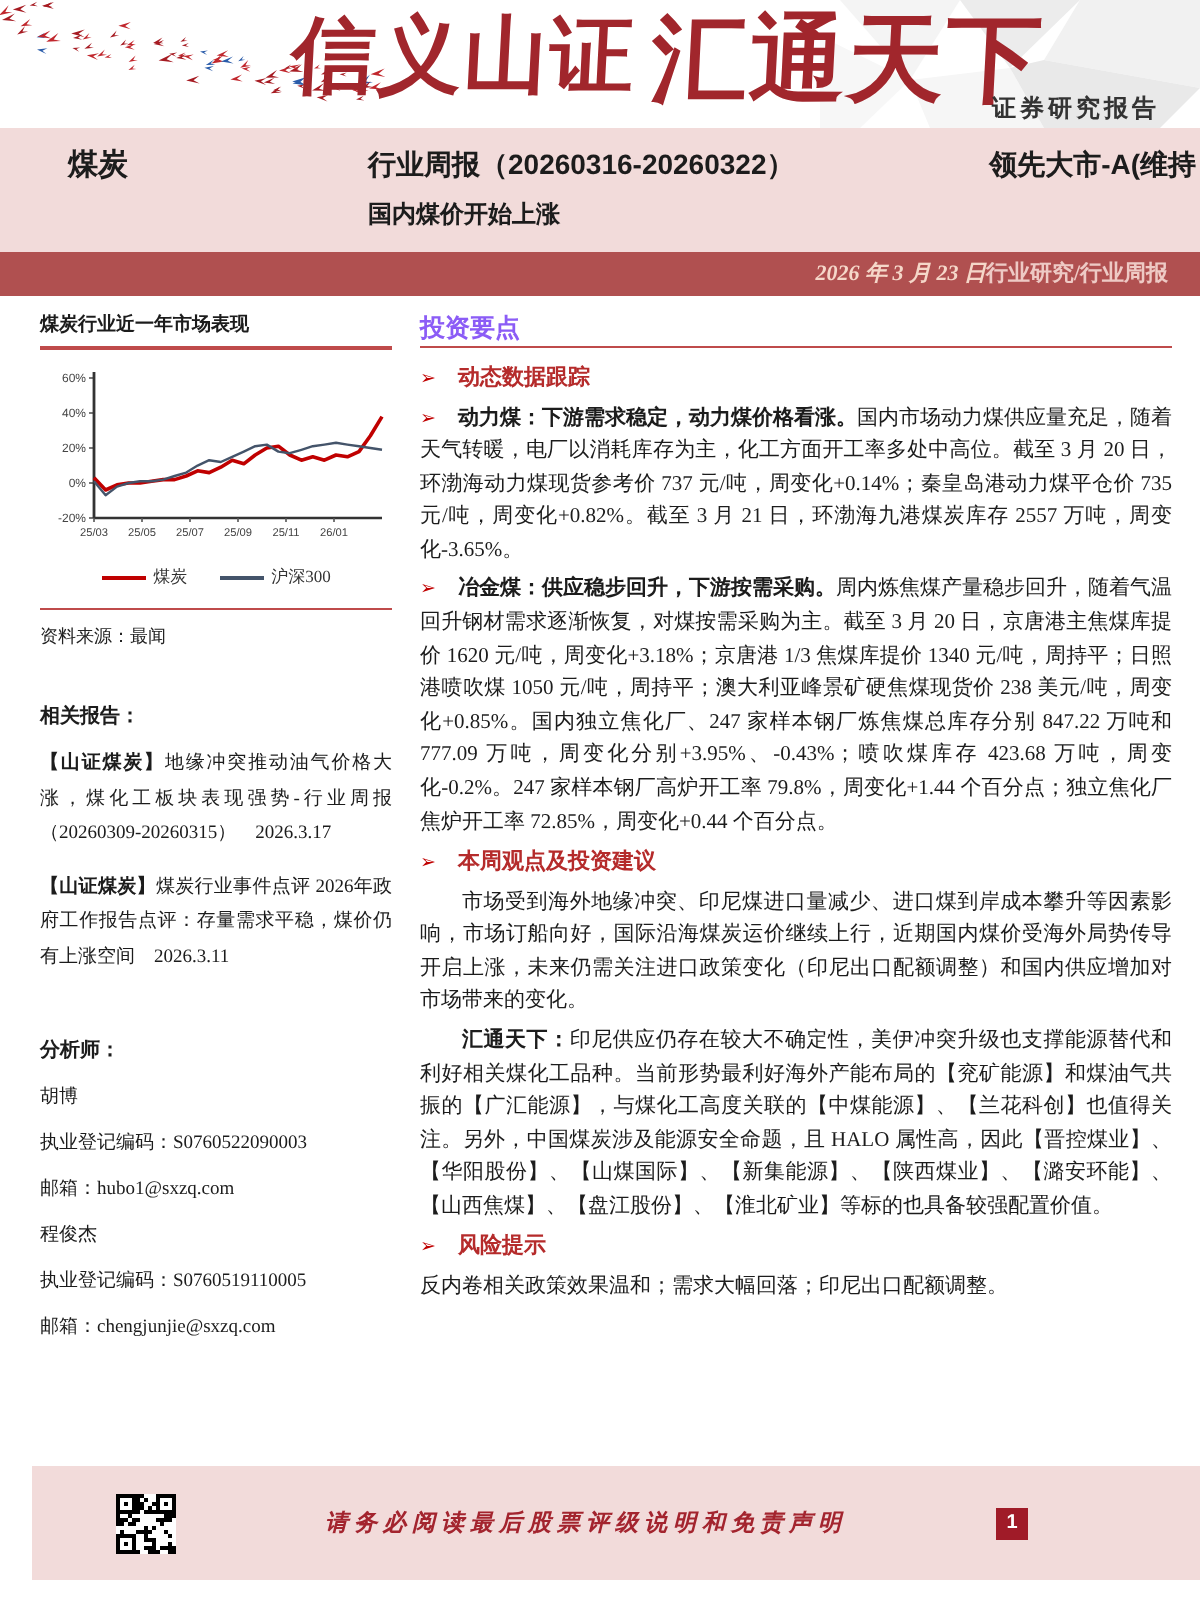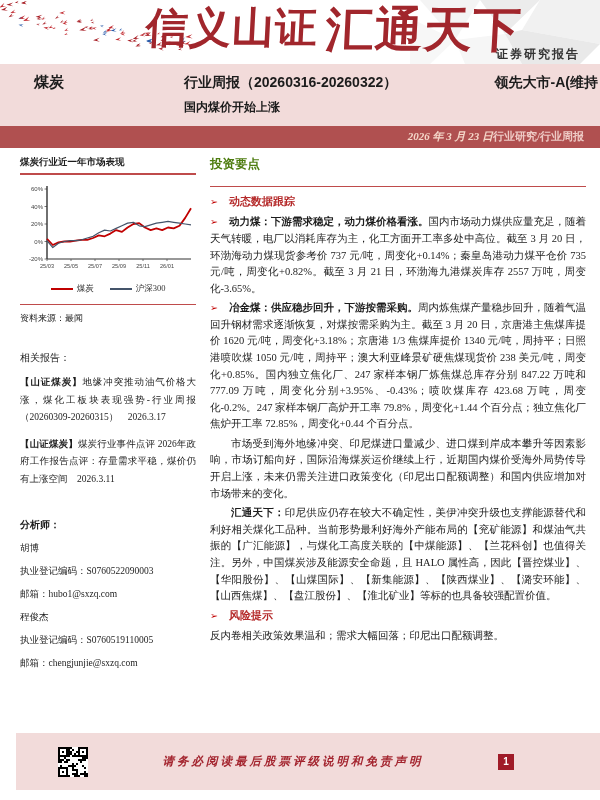--- a/index.html
+++ b/index.html
@@ -41,33 +41,33 @@
 
   .chart-title{font-size:9.5px;font-weight:bold;border-bottom:2px solid #bf4b4b;
                padding-bottom:4px;margin-bottom:6px;}
   .chart-box svg{display:block;}
   .legend{display:flex;justify-content:center;gap:16px;font-size:8.5px;color:#333;
           margin-top:2px;align-items:center;}
   .legend .item{display:flex;align-items:center;gap:4px;}
   .legend .sample{display:inline-block;width:22px;}
   .side-rule{border:none;border-top:1.5px solid #bf4b4b;margin:9px 0 7px 0;}
   .source{font-size:9px;color:#222;}
-  .related-title{font-size:10px;font-weight:normal;margin-top:26px;}
+  .related-title{font-size:10px;font-weight:bold;margin-top:26px;}
   .report-item{font-size:9.5px;line-height:1.85;margin-top:9px;text-align:justify;}
   .report-item .tag{font-weight:bold;}
   .analysts-title{font-size:10px;font-weight:bold;margin-top:30px;}
   .analyst div{font-size:9.5px;margin-top:10px;}
   .analyst .aname{}
 
-  .section-title{font-size:12.5px;font-weight:bold;color:#4d7c0f;
-                 border-bottom:1.5px solid #bf4b4b;padding-bottom:13px;margin-bottom:7px;}
+  .section-title{font-size:12.5px;font-weight:bold;color:#8b5cf6;
+                 border-bottom:1.5px solid #bf4b4b;padding-bottom:0;margin-bottom:7px;}
   .blk{font-size:10.5px;line-height:1.58;text-align:justify;margin:3px 0;}
   .blk .bullet{color:#c00000;font-family:"DejaVu Sans", sans-serif;font-size:9.5px;
                margin-right:11px;}
-  .blk .red-head{color:#b52b2b;font-weight:bold;font-family:Liberation Mono, monospace;
+  .blk .red-head{color:#b52b2b;font-weight:bold;font-family:Liberation Serif, serif;
                  font-size:11px;}
   .blk .lead{font-weight:bold;}
   .blk.para{text-indent:2em;}
 
   
   .footer{position:absolute;left:0;right:0;bottom:10px;height:57px;background:#f2dbda;
           display:flex;align-items:center;margin-left:16px;}
   .qr{margin-left:42px;width:30px;height:30px;background:#fff;}
   .disclaimer{flex:1;text-align:center;color:#a3242e;font-weight:bold;font-style:italic;
               font-size:11.5px;letter-spacing:3px;}
@@ -252,20 +252,21 @@
         </div>
       </div>
   </div>
 
   <div class="main">
     <div class="section-title hei">投资要点</div>
     <div id="blocks">
         <div class="blk"><span class="bullet">➢</span><span class="red-head">动态数据跟踪</span></div>
         <div class="blk"><span class="bullet">➢</span><span class="lead">动力煤：下游需求稳定，动力煤价格看涨。</span><span>国内市场动力煤供应量充足，随着天气转暖，电厂以消耗库存为主，化工方面开工率多处中高位。截至 3 月 20 日，环渤海动力煤现货参考价 737 元/吨，周变化+0.14%；秦皇岛港动力煤平仓价 735 元/吨，周变化+0.82%。截至 3 月 21 日，环渤海九港煤炭库存 2557 万吨，周变化-3.65%。</span></div>
         <div class="blk"><span class="bullet">➢</span><span class="lead">冶金煤：供应稳步回升，下游按需采购。</span><span>周内炼焦煤产量稳步回升，随着气温回升钢材需求逐渐恢复，对煤按需采购为主。截至 3 月 20 日，京唐港主焦煤库提价 1620 元/吨，周变化+3.18%；京唐港 1/3 焦煤库提价 1340 元/吨，周持平；日照港喷吹煤 1050 元/吨，周持平；澳大利亚峰景矿硬焦煤现货价 238 美元/吨，周变化+0.85%。国内独立焦化厂、247 家样本钢厂炼焦煤总库存分别 847.22 万吨和 777.09 万吨，周变化分别+3.95%、-0.43%；喷吹煤库存 423.68 万吨，周变化-0.2%。247 家样本钢厂高炉开工率 79.8%，周变化+1.44 个百分点；独立焦化厂焦炉开工率 72.85%，周变化+0.44 个百分点。</span></div>
+        <div class="blk"><span class="bullet">➢</span><span class="red-head">本周观点及投资建议</span></div>
         <div class="blk para"><span>市场受到海外地缘冲突、印尼煤进口量减少、进口煤到岸成本攀升等因素影响，市场订船向好，国际沿海煤炭运价继续上行，近期国内煤价受海外局势传导开启上涨，未来仍需关注进口政策变化（印尼出口配额调整）和国内供应增加对市场带来的变化。</span></div>
         <div class="blk para"><span class="lead">汇通天下：</span><span>印尼供应仍存在较大不确定性，美伊冲突升级也支撑能源替代和利好相关煤化工品种。当前形势最利好海外产能布局的【兖矿能源】和煤油气共振的【广汇能源】，与煤化工高度关联的【中煤能源】、【兰花科创】也值得关注。另外，中国煤炭涉及能源安全命题，且 HALO 属性高，因此【晋控煤业】、【华阳股份】、【山煤国际】、【新集能源】、【陕西煤业】、【潞安环能】、【山西焦煤】、【盘江股份】、【淮北矿业】等标的也具备较强配置价值。</span></div>
         <div class="blk"><span class="bullet">➢</span><span class="red-head">风险提示</span></div>
         <div class="blk"><span>反内卷相关政策效果温和；需求大幅回落；印尼出口配额调整。</span></div>
       </div>
   </div>
 </div>
 
 <div class="footer">
   <svg class="qr" id="qr-svg" width="30" height="30">

